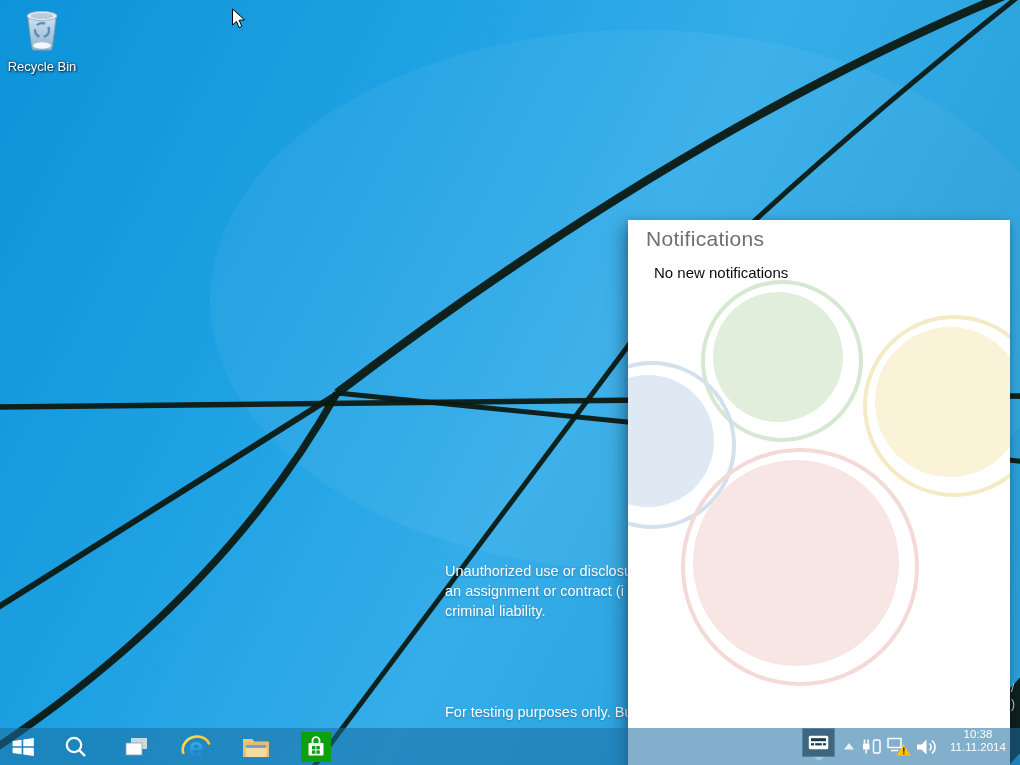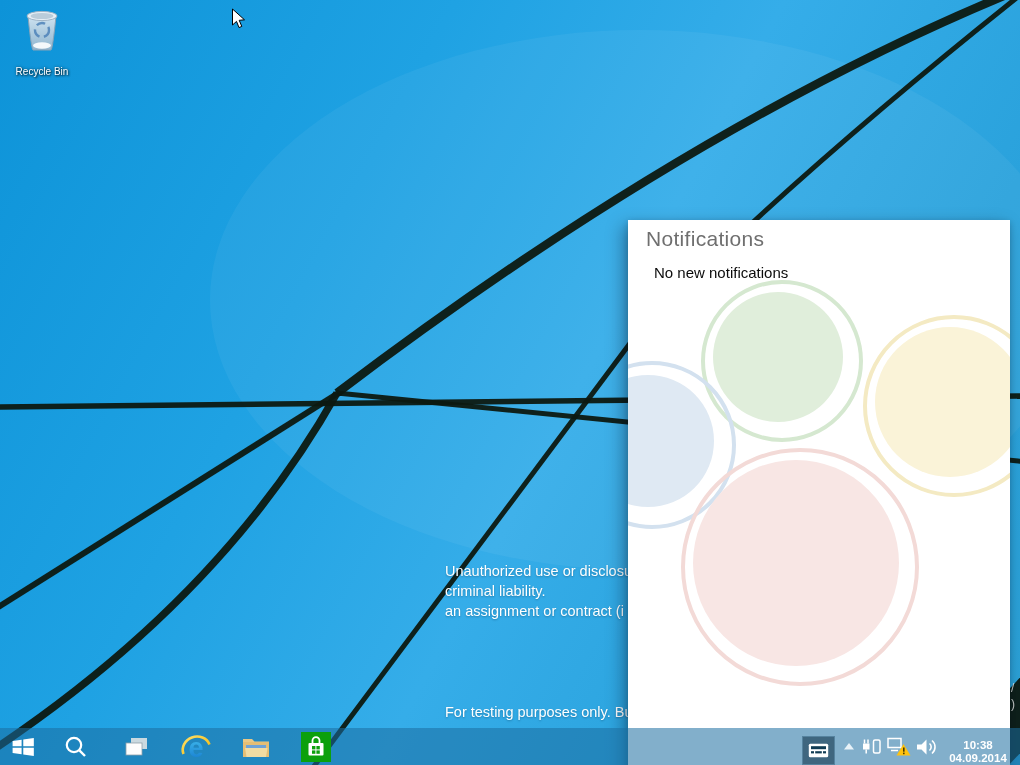--- a/index.html
+++ b/index.html
@@ -42,39 +42,39 @@
   .disc-pink{left:65px;top:240px;width:206px;height:206px;background:#F8E6E4;}
   .ring-pink{left:53px;top:228px;width:230px;height:230px;border-color:#F3DAD7;}
   
   .taskbar{
     position:absolute;left:0;bottom:0;width:1020px;height:37px;
     background:rgba(28,110,160,0.55);z-index:6;display:flex;align-items:center;
   }
   .tb-btn{height:37px;display:flex;align-items:center;justify-content:center;cursor:default;}
   .tb-start{width:46px;}
   .tb-app{width:60px;}
-  .tray{margin-left:auto;display:flex;align-items:flex-end;height:37px;font-weight:bold;}
+  .tray{margin-left:auto;display:flex;align-items:flex-start;height:37px;}
   .kb-btn{
     width:33px;height:29px;margin-right:5px;display:flex;align-items:center;justify-content:center;
     background:rgba(9,42,66,.55);box-shadow:inset 0 0 0 1px rgba(130,185,220,.35);position:relative;
   }
   .kb-btn::after{
     content:"";position:absolute;bottom:-4px;left:12px;border-left:5px solid transparent;
     border-right:5px solid transparent;border-top:4px solid rgba(200,230,245,.55);
   }
   .tray-ic{display:flex;align-items:center;justify-content:center;height:37px;}
   .chev{width:18px;}
   .rem{width:26px;}
   .net{width:28px;}
   .vol{width:28px;}
   .clock{width:76px;margin-right:4px;text-align:center;color:#fff;font-size:11.5px;line-height:13px;}
   
   .recycle{position:absolute;left:2px;top:8px;width:80px;z-index:4;text-align:center;}
   .recycle-label{
-    margin-top:8px;color:#fff;font-size:10px;
+    margin-top:1px;color:#fff;font-size:13px;
     text-shadow:1px 1px 2px rgba(0,0,0,.75),0 0 3px rgba(0,0,0,.5);
   }
   .cursor{position:absolute;left:231px;top:8px;z-index:9;}
 </style>
 </head>
 <body>
 
 <div class="desktop">
 
   <svg class="wallpaper-svg" width="1020" height="765" viewBox="0 0 1020 765">
@@ -85,22 +85,22 @@
       <path d="M 337 393 Q 700 118 1028 -14" stroke-width="8.5"></path>
       <path d="M 340 392 L -8 611" stroke-width="6"></path>
       <path d="M 337 393 Q 222 598 -10 752" stroke-width="7.5"></path>
       <path d="M 1024 -8 Q 800 170 640 330 L 285 805" stroke-width="5"></path>
       <path d="M 1148 580 L 940 800" stroke-width="52"></path>
     </g>
   </svg>
 
   <div class="watermark">
     <div>Unauthorized use or disclosu</div>
+    <div>an assignment or contract (i</div>
     <div>criminal liability.</div>
-    <div>an assignment or contract (i</div>
   </div>
   <div class="testing-line">For testing purposes only. Build 9834.fbl_partner</div>
   <div class="edge-fragment frag-0">/</div>
   <div class="edge-fragment frag-1">)</div>
 
   <div class="notif-panel">
     <div class="c-ring ring-green"></div>
     <div class="c-disc disc-green"></div>
     <div class="c-ring ring-yellow"></div>
     <div class="c-disc disc-yellow"></div>
@@ -209,21 +209,21 @@
       </div>
       <div class="tray-ic vol">
         <svg width="23" height="20" viewBox="0 0 23 20">
           <polygon points="2,7.5 6.5,7.5 11.5,2.5 11.5,17.5 6.5,12.5 2,12.5" fill="#ffffff"></polygon>
           <path d="M 14.5 6.5 A 4.5 4.5 0 0 1 14.5 13.5" stroke="#ffffff" stroke-width="1.6" fill="none"></path>
           <path d="M 17 3.5 A 8.5 8.5 0 0 1 17 16.5" stroke="#ffffff" stroke-width="1.6" fill="none"></path>
         </svg>
       </div>
       <div class="clock">
         <div>10:38</div>
-        <div>04.09.2014</div>
+        <div>11.11.2014</div>
       </div>
     </div>
   </div>
 
   <div class="recycle">
     <svg width="44" height="46" viewBox="0 0 44 46">
       <defs>
         <linearGradient id="bing" x1="0" y1="0" x2="0" y2="1">
           <stop offset="0" stop-color="#D8E7F2" stop-opacity="0.95"></stop>
           <stop offset="1" stop-color="#9FB9CE" stop-opacity="0.9"></stop>

